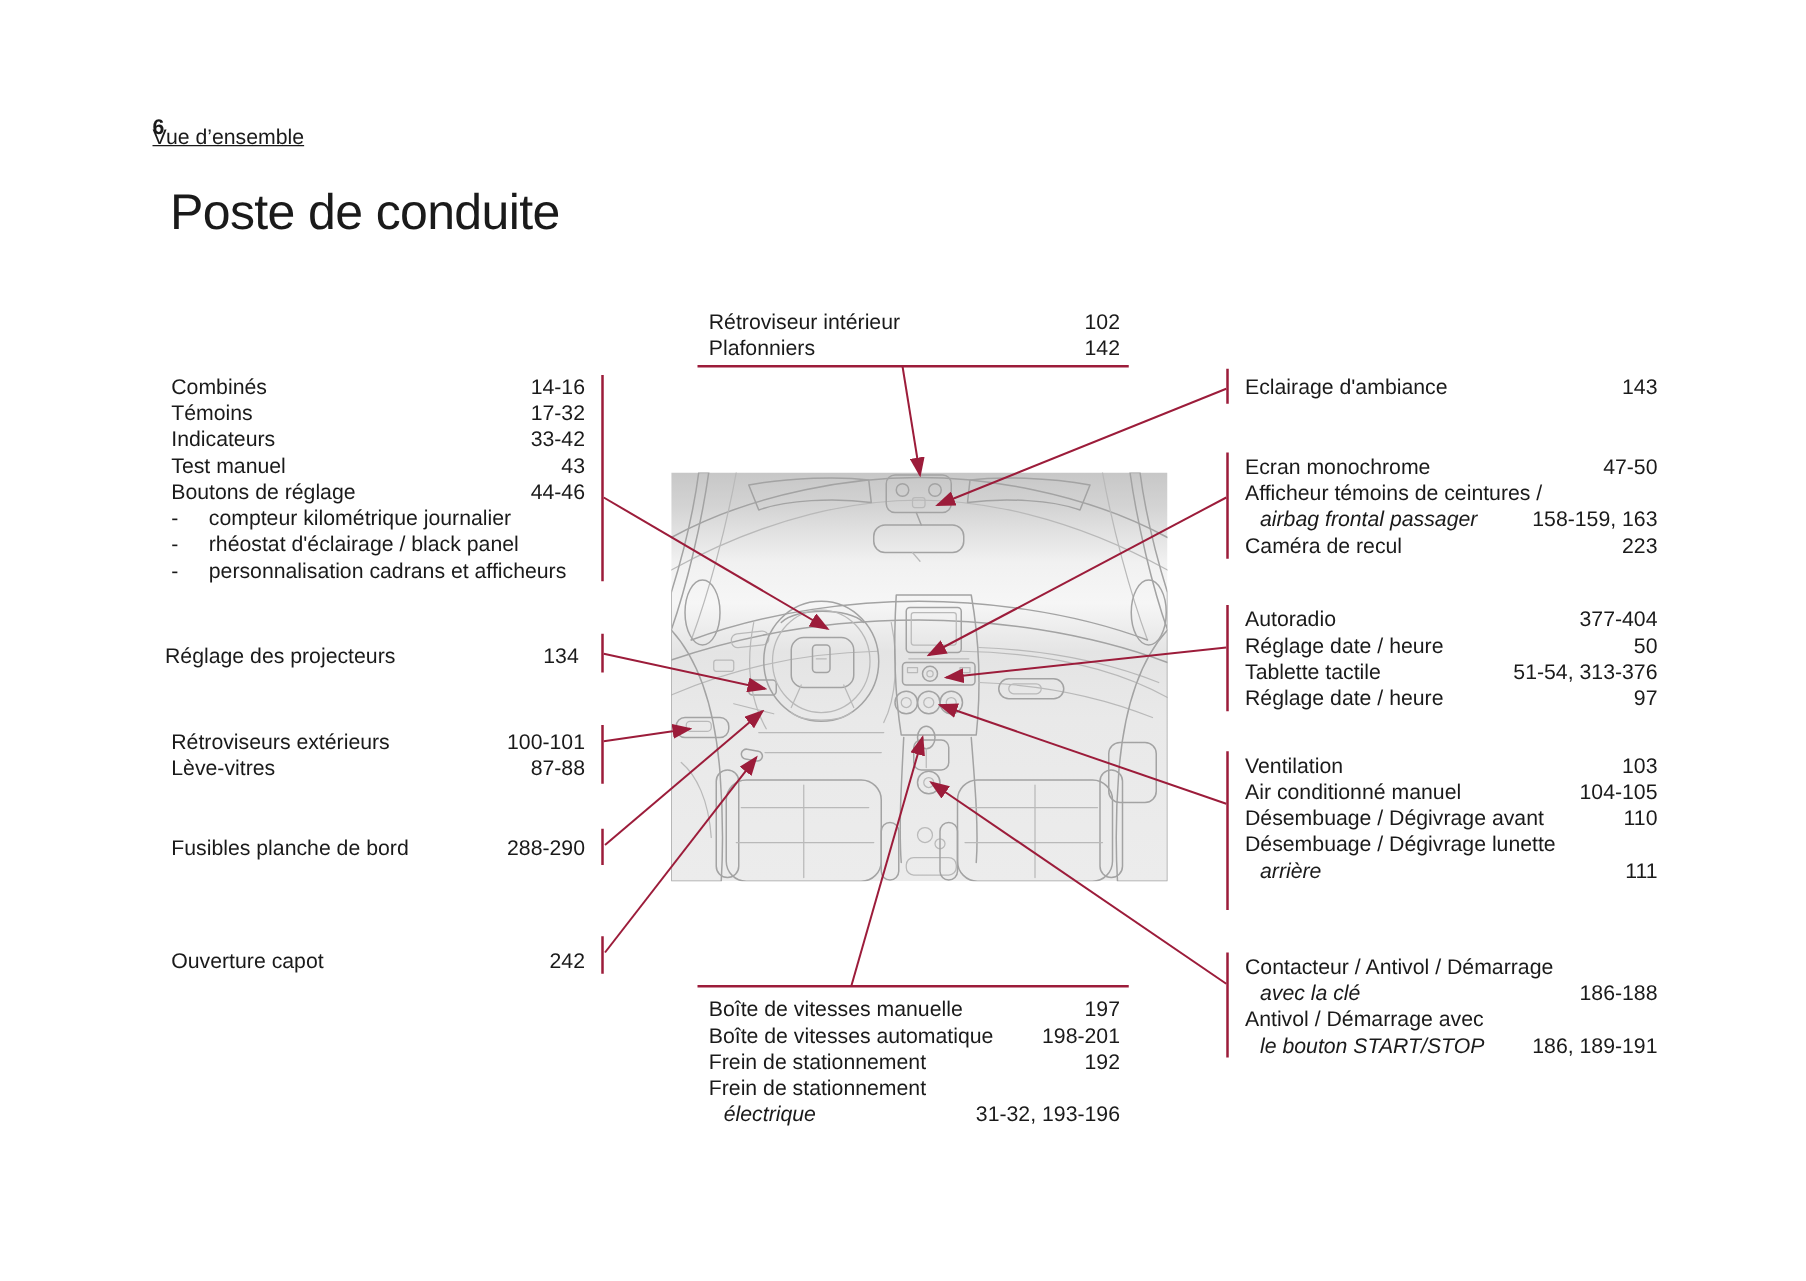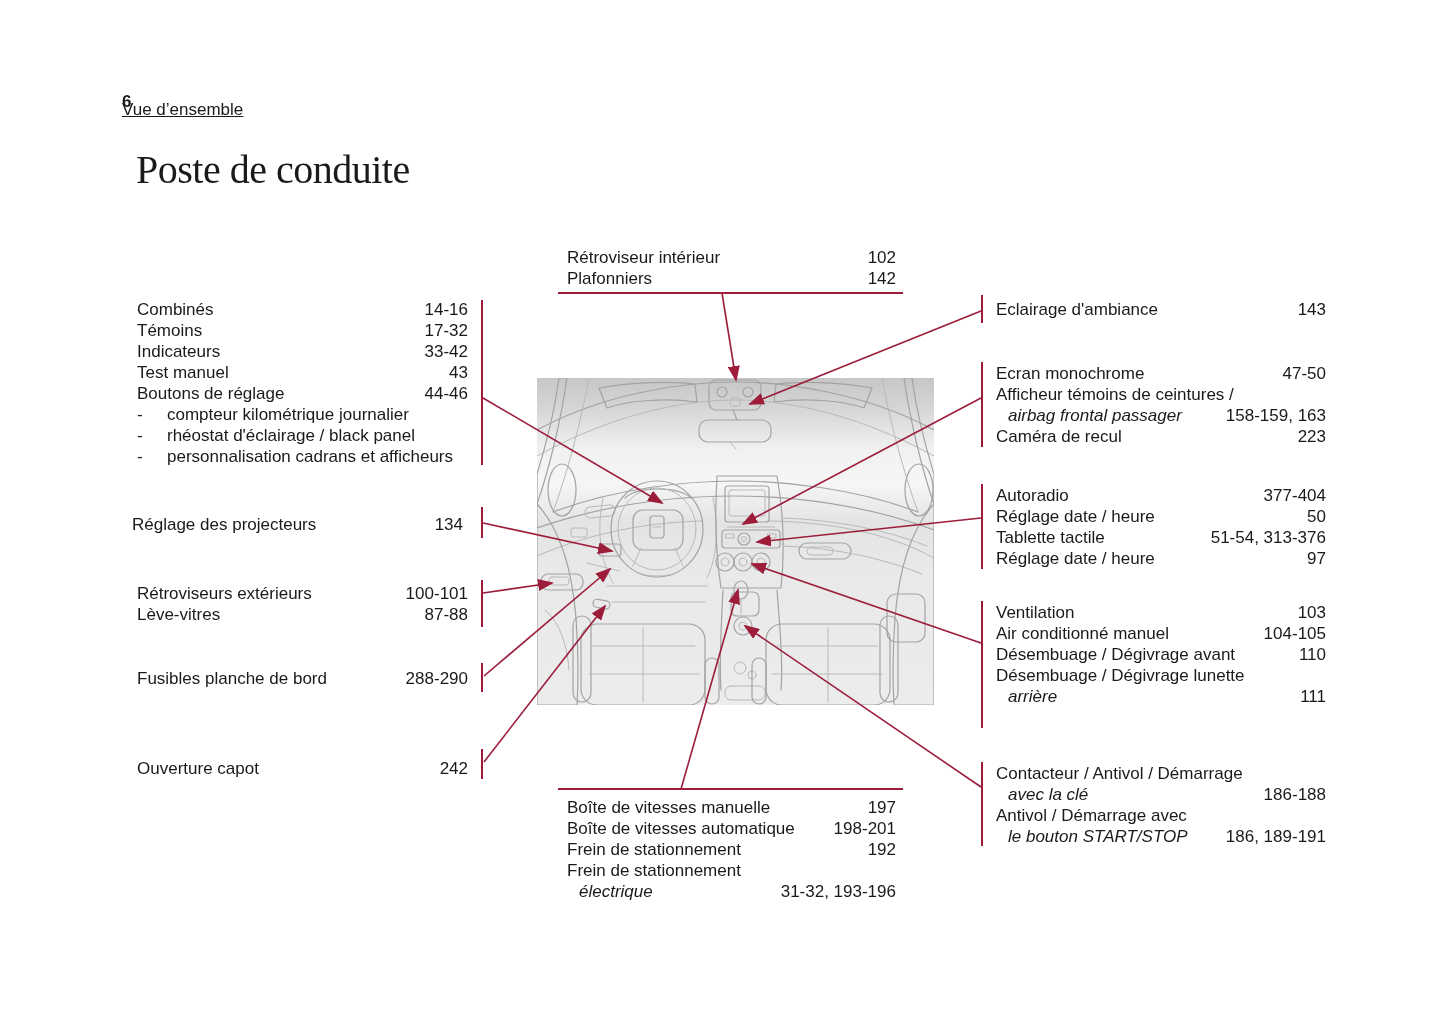--- a/index.html
+++ b/index.html
@@ -4,21 +4,21 @@
 <style>
   html,body{margin:0;padding:0;background:#ffffff;}
   .page{
     position:relative;width:1445px;height:1025px;background:#ffffff;overflow:hidden;
     font-family:"Liberation Sans",sans-serif;color:#1a1a1a;
   }
   .abs{position:absolute;}
   
   .pagenum{left:122px;top:92px;font-size:17px;font-weight:bold;line-height:20px;}
   .section{left:122px;top:100px;font-size:17px;line-height:20px;text-decoration:underline;}
-  .title{left:136px;top:148px;font-size:40px;letter-spacing:-0.5px;line-height:44px;font-family:Liberation Serif, serif;}
+  .title{left:136px;top:148px;font-size:40px;letter-spacing:-0.5px;line-height:44px;}
   
   .group{position:absolute;font-size:17px;line-height:21px;}
   .row{display:flex;justify-content:space-between;align-items:baseline;}
   .lbl{white-space:nowrap;}
   .pg{white-space:nowrap;text-align:right;padding-left:8px;}
   .row.sub .dash{width:30px;flex:0 0 30px;}
   .row.sub .lbl{flex:1;}
   .row.ind .lbl{padding-left:12px;font-style:italic;}
   
   .bar{position:absolute;width:2px;background:#9C1C3A;}

